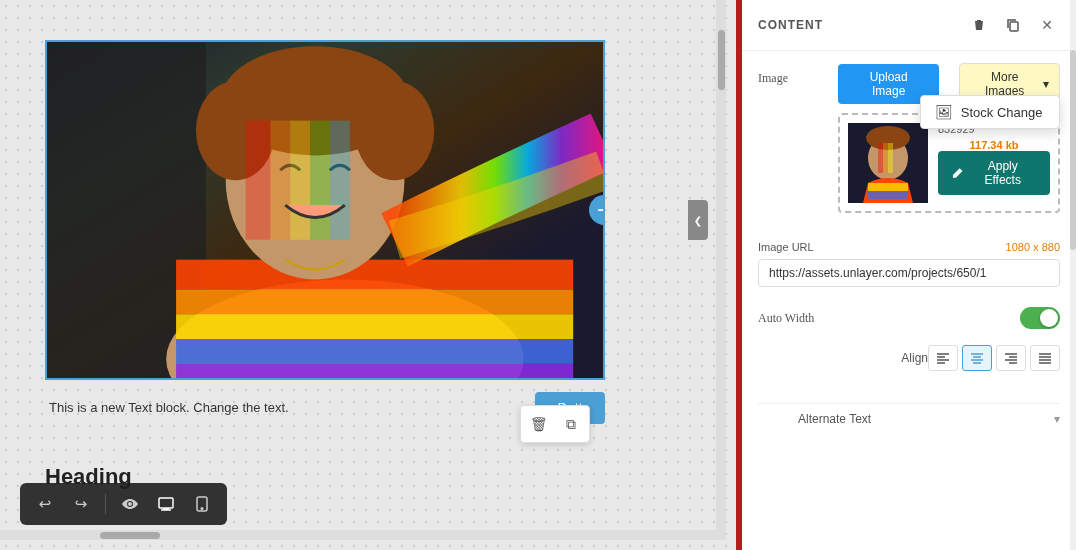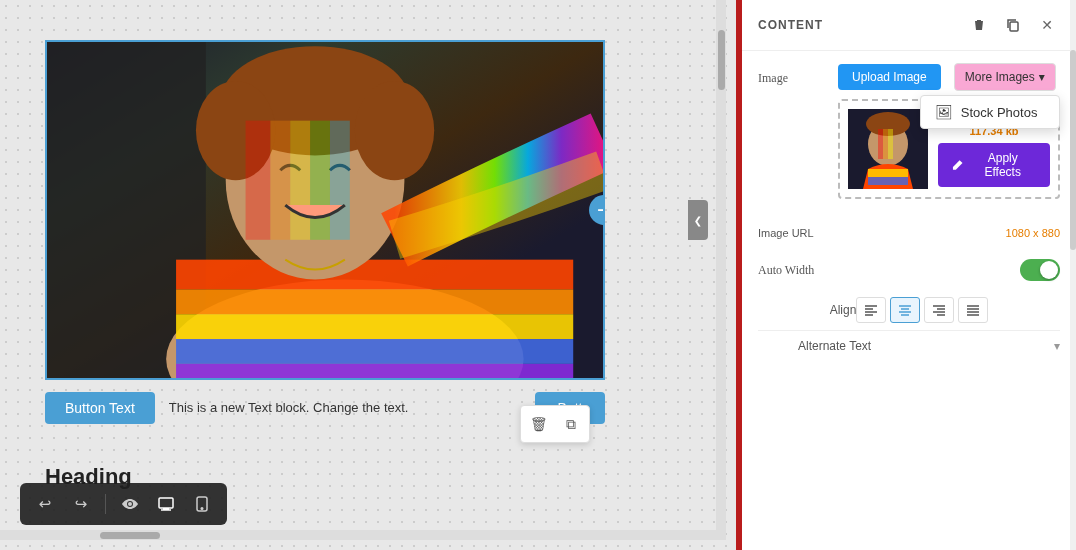--- a/index.html
+++ b/index.html
@@ -301,25 +301,25 @@
     }
 
     .btn-upload {
       background: #2196F3;
       color: white;
       border: none;
       padding: 6px 14px;
       border-radius: 4px;
       font-size: 12px;
       cursor: pointer;
-      margin-right: 13px;
+      margin-right: 20px;
     }
 
     .btn-more {
-      background: #f9a8d4;
+      background: #fef9c3;
       color: #333;
       border: 1px solid #ddd;
       padding: 6px 10px;
       border-radius: 4px;
       font-size: 12px;
       cursor: pointer;
       display: flex;
       align-items: center;
       gap: 4px;
     }
@@ -377,31 +377,31 @@
       margin-bottom: 4px;
     }
 
     .preview-size {
       color: #e67e00;
       font-weight: bold;
       text-align: center;
     }
 
     .btn-apply-effects {
-      background: #6d28d9;
+      background: #0f766e;
       color: white;
       border: none;
       padding: 8px 14px;
       border-radius: 4px;
       font-size: 12px;
       cursor: pointer;
       display: flex;
       align-items: center;
       gap: 6px;
-      margin-top: 6px;
+      margin-top: 0;
     }
 
     
     .url-row {
       margin-bottom: 20px;
     }
 
     .url-label {
       display: flex;
       justify-content: space-between;
@@ -456,22 +456,22 @@
       border-radius: 50%;
       top: 2px;
       right: 2px;
       box-shadow: 0 1px 3px rgba(0,0,0,0.3);
     }
 
     
     .align-row {
       display: flex;
       align-items: center;
-      justify-content: center;
-      margin-bottom: 7px;
+      justify-content: flex-end;
+      margin-bottom: 32px;
     }
 
     .align-label {
       font-size: 12px;
       color: #555;
     }
 
     .align-buttons {
       display: flex;
       gap: 4px;
@@ -599,21 +599,20 @@
 
           <path d="M240 220 Q270 240 300 220" stroke="#c8a000" stroke-width="2" fill="none"></path>
         </svg>
       </div>
       <div class="move-handle">✛</div>
     </div>
 
     <div class="collapse-handle" style="position:absolute; top:220px; left:688px;">❮</div>
 
     <div class="button-row">
-      <button class="btn-blue">Button Text</button>
       <div class="text-block">This is a new Text block. Change the text.</div>
       <button class="btn-blue-partial" style="width:70px; overflow:hidden;">Butt</button>
     </div>
 
     <div class="context-menu-mini">
       <div class="context-btn">🗑</div>
       <div class="context-btn">⧉</div>
     </div>
 
     <div class="heading-block">
@@ -680,21 +679,21 @@
         <div style="display:flex; align-items:center; margin-bottom:8px; position:relative;">
           <button class="btn-upload">Upload Image</button>
           <button class="btn-more">
             <span>More Images</span>
             <span>▾</span>
           </button>
 
           <div class="dropdown-menu">
             <div class="dropdown-item">
               <span style="font-size:14px;">🖼</span>
-              <span>Stock Photos</span>
+              <span>Stock Change</span>
             </div>
           </div>
         </div>
 
         <div class="image-preview-area">
           <div class="preview-thumb">
             <svg width="80" height="80" viewBox="0 0 80 80">
               <rect width="80" height="80" fill="#1a1a2e"></rect>
               <ellipse cx="40" cy="35" rx="20" ry="22" fill="#c4976a"></ellipse>
               <ellipse cx="40" cy="15" rx="22" ry="12" fill="#8B4513"></ellipse>
@@ -719,20 +718,21 @@
           </div>
         </div>
       </div>
     </div>
 
     <div class="url-row">
       <div class="url-label">
         <span>Image URL</span>
         <span class="url-dimensions">1080 x 880</span>
       </div>
+      <input class="url-input" type="text" value="https://assets.unlayer.com/projects/650/1" style="">
     </div>
 
     <div class="toggle-row">
       <span class="toggle-label">Auto Width</span>
       <div class="toggle"></div>
     </div>
 
     <div class="align-row">
       <span class="align-label">Align</span>
       <div class="align-buttons">

